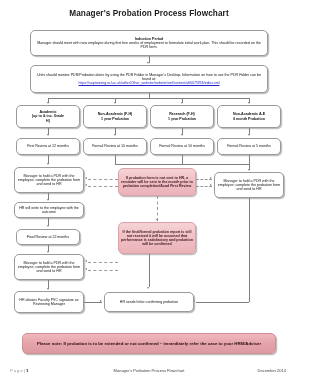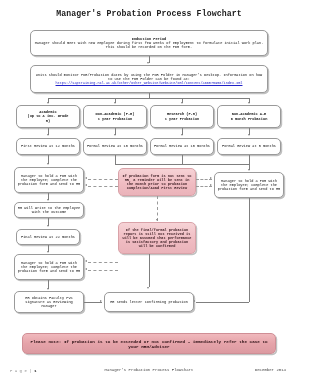--- a/index.html
+++ b/index.html
@@ -1,21 +1,21 @@
 <!DOCTYPE html>
 <html><head>
 <meta charset="utf-8">
 <style>
   html,body{margin:0;padding:0;}
   body{
     width:298px;height:386px;background:#ffffff;
     font-family:"Liberation Sans", sans-serif;
     color:#000;overflow:hidden;position:relative;
   }
-  .page{position:relative;width:298px;height:386px;font-family:Liberation Mono, monospace;}
+  .page{position:relative;width:298px;height:386px;}
 
   .title{
     position:absolute;left:0;top:9px;width:298px;text-align:center;
     font-size:8.2px;font-weight:bold;letter-spacing:.1px;color:#1a1a1a;
   }
 
   
   .box{
     position:absolute;box-sizing:border-box;
     border:0.8px solid #9a9a9a;border-radius:5px;background:#fff;

